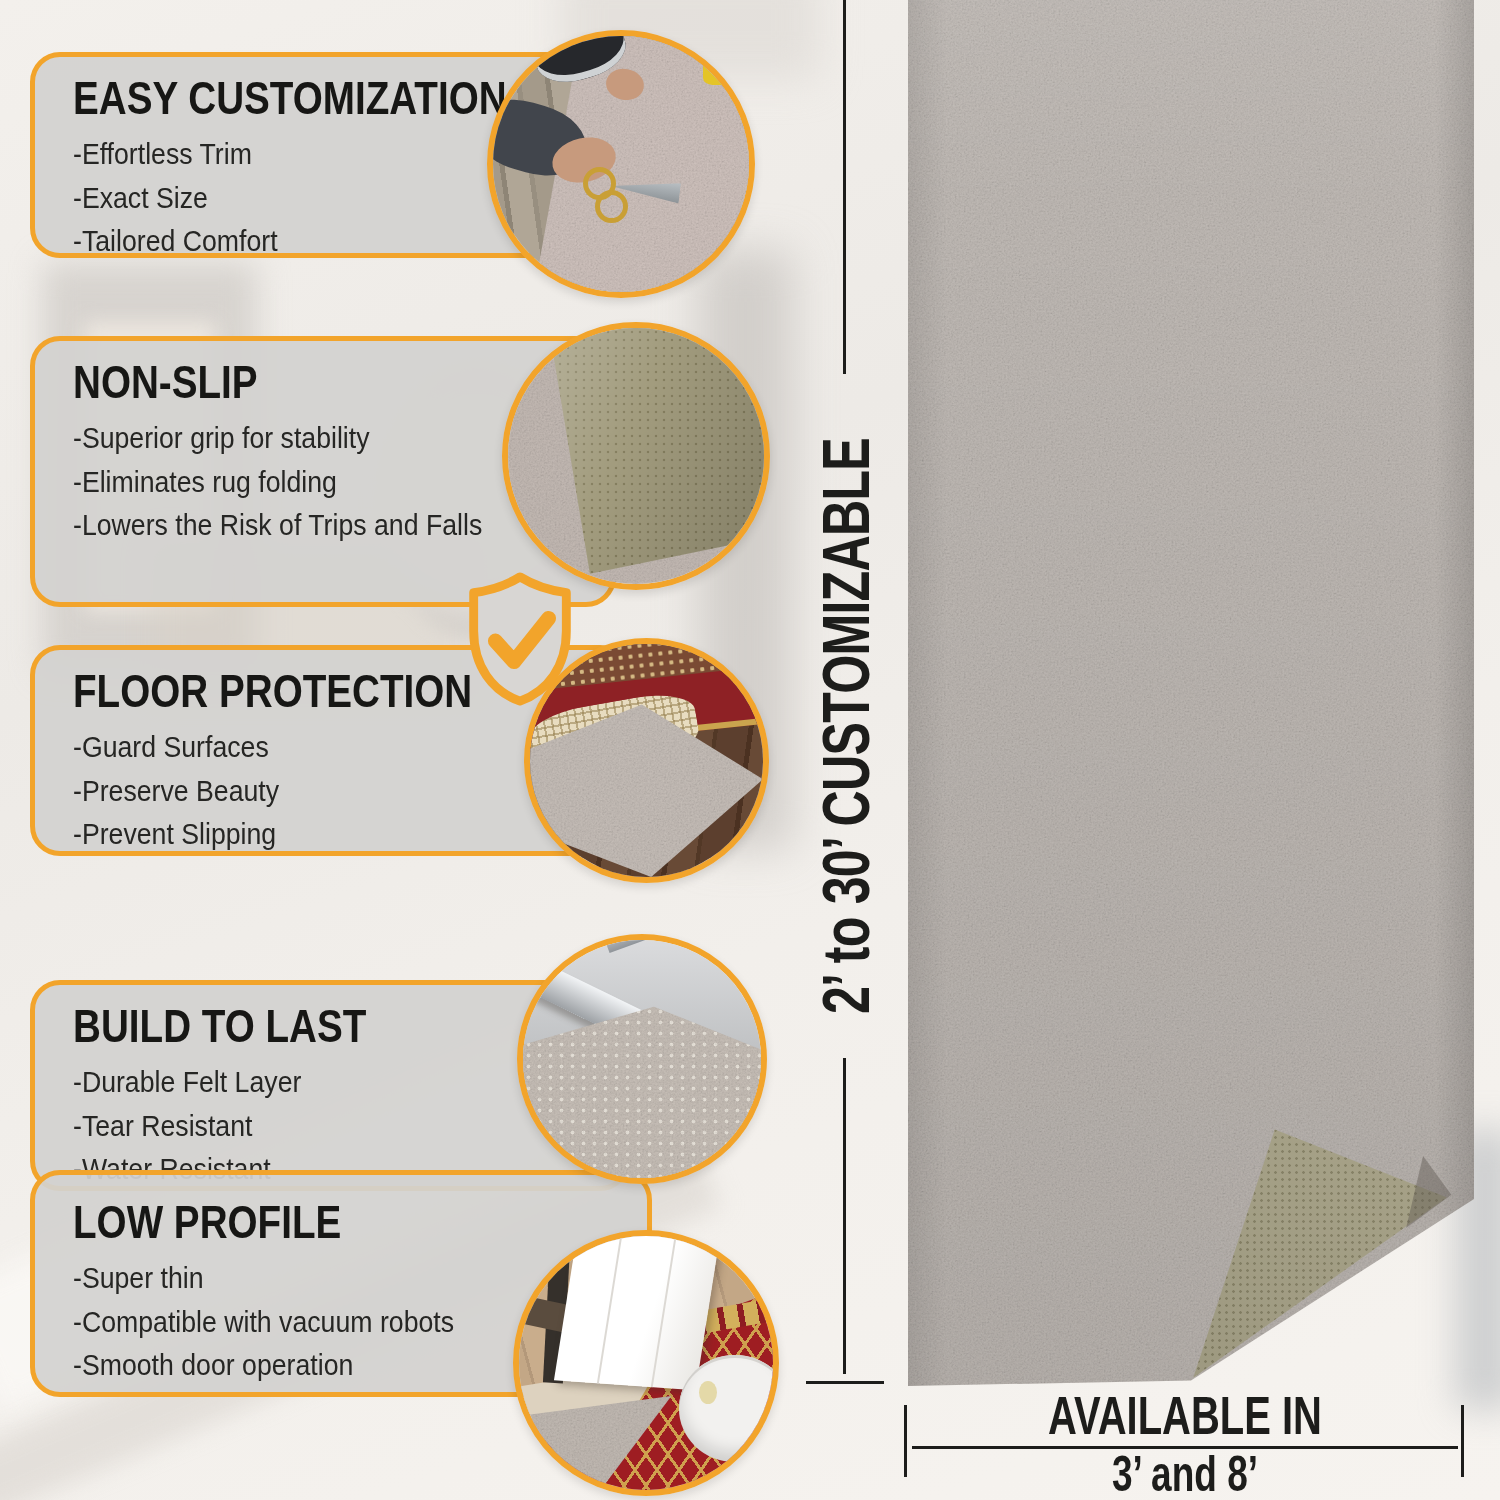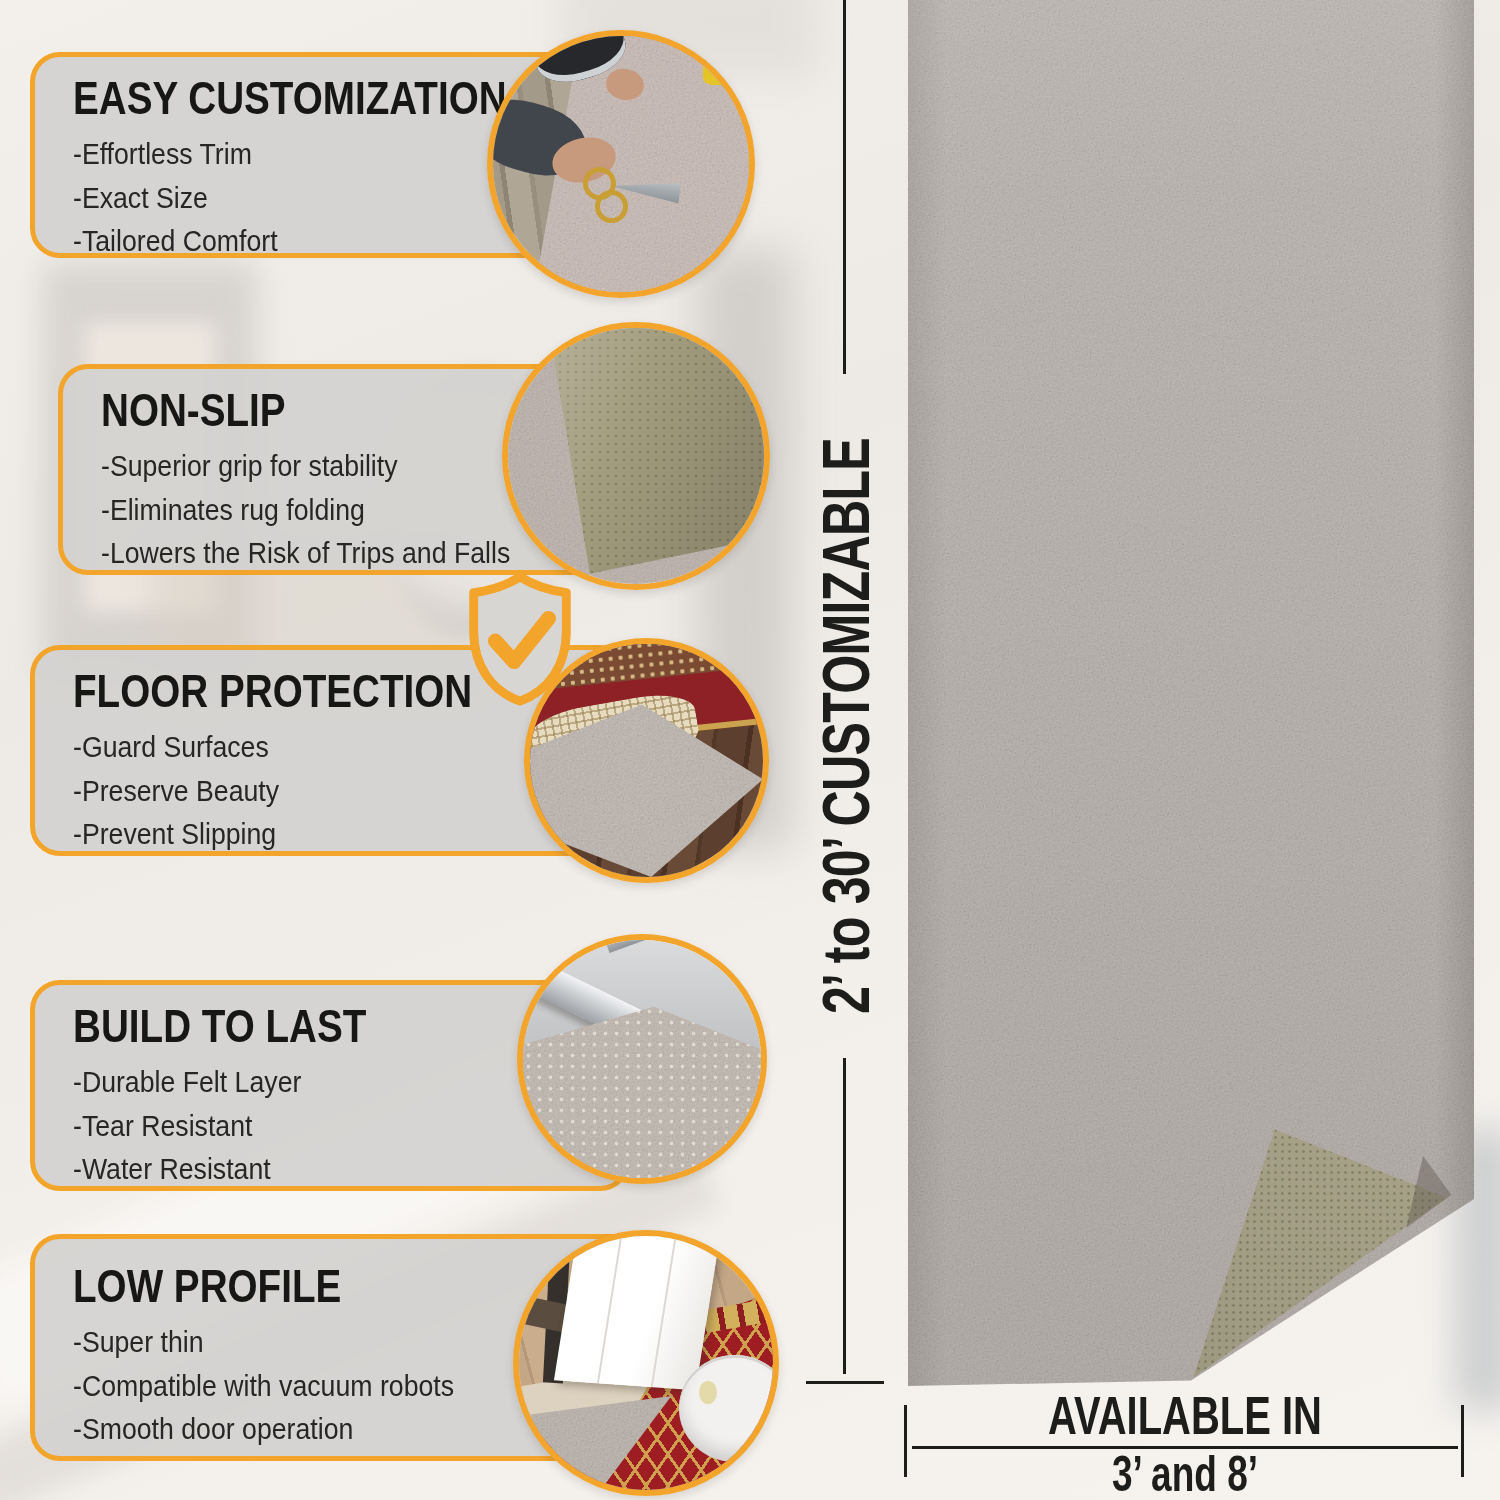--- a/index.html
+++ b/index.html
@@ -66,24 +66,24 @@
     border:5px solid #F2A42B;border-radius:30px;
     padding:14px 20px 14px 38px;
   }
   .card h2{
     margin:0 0 8px 0;font-size:46px;font-weight:bold;color:#171715;
     transform:scaleX(0.84);transform-origin:left center;white-space:nowrap;letter-spacing:0;
   }
   .bullets{font-size:29px;color:#26262 4;}
   .bullets{color:#262624;line-height:1.5;transform:scaleX(0.92);transform-origin:left center;white-space:nowrap;}
   .card-1{top:52px;width:578px;height:206px;}
-  .card-2{top:364px;width:586px;height:211px;margin-left:28px;}
+  .card-2{top:336px;width:586px;height:271px;}
   .card-3{top:645px;width:600px;height:211px;}
   .card-4{top:980px;width:600px;height:211px;}
-  .card-5{top:1234px;width:622px;height:227px;padding-top:20px;}
+  .card-5{top:1170px;width:622px;height:227px;padding-top:20px;}
 
   
   .circle{position:absolute;border-radius:50%;border:6px solid #F2A42B;overflow:hidden;z-index:4;
     box-shadow:0 4px 10px rgba(0,0,0,.12);}
   .circle>div{position:absolute;}
   .circ-1{left:487px;top:30px;width:256px;height:256px;}
   .circ-2{left:502px;top:322px;width:256px;height:256px;}
   .circ-3{left:524px;top:638px;width:233px;height:233px;}
   .circ-4{left:517px;top:934px;width:238px;height:238px;}
   .circ-5{left:513px;top:1230px;width:254px;height:254px;}

